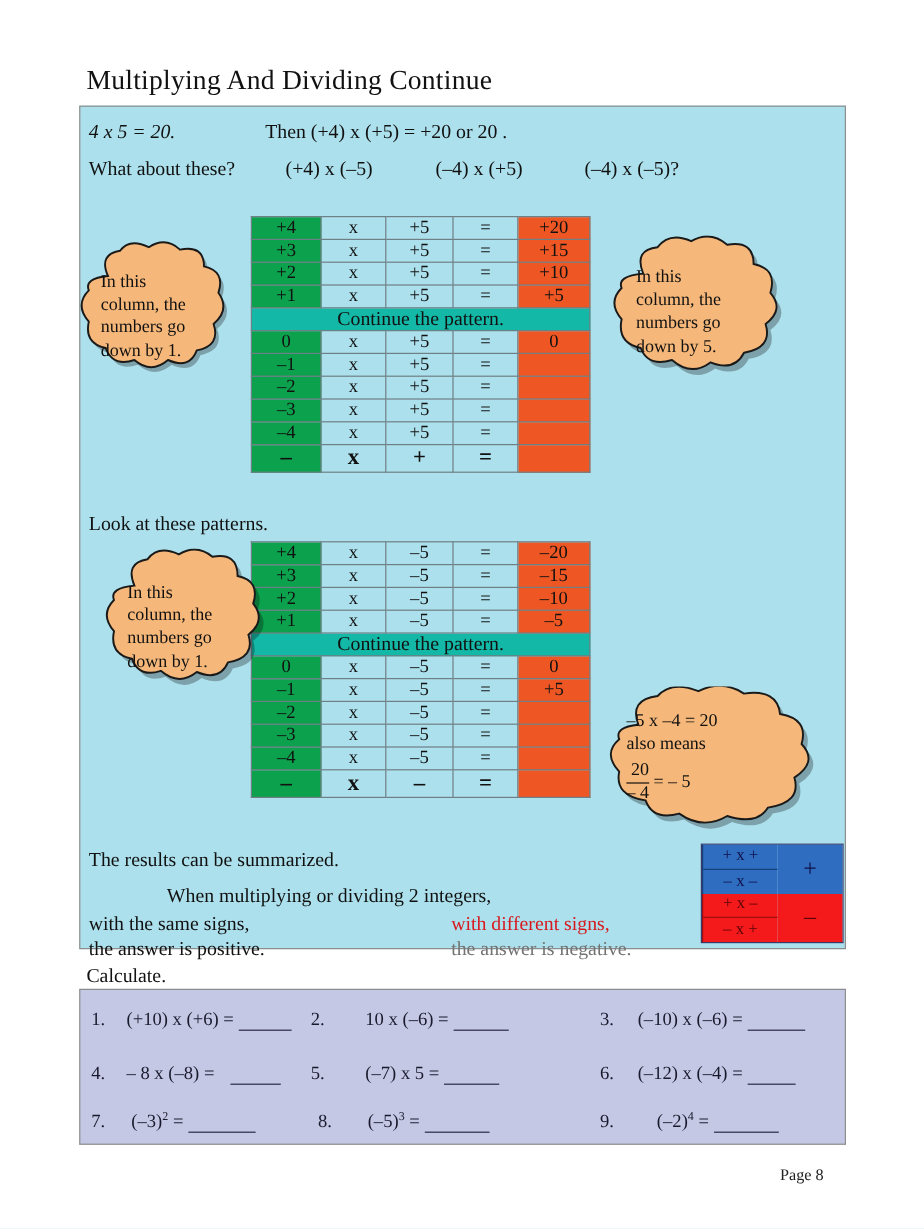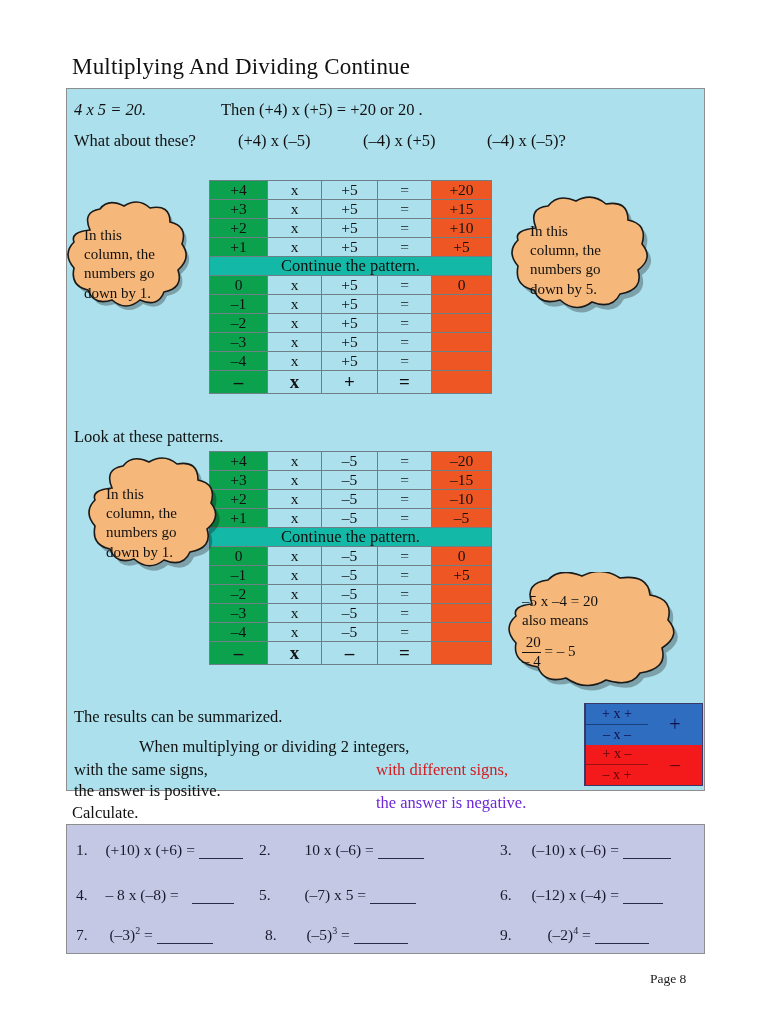--- a/index.html
+++ b/index.html
@@ -36,21 +36,21 @@
   .i2b{left:238px;top:131px;}
   .i2c{left:363px;top:131px;}
   .i2d{left:487px;top:131px;}
   .i3{left:74px;top:159px;}
   .i4{left:74px;top:427px;}
   .i5{left:74px;top:707px;}
   .i6{left:139px;top:737px;}
   .i7{left:74px;top:760px;}
   .i8{left:74px;top:781px;}
   .i9{left:376px;top:760px;color:#d61a20;}
-  .i10{left:376px;top:781px;color:#6d28d9;margin-top:12px;}
+  .i10{left:376px;top:781px;color:#737373;}
 
   
   .ptable{
     position:absolute;
     border-collapse:collapse;
     table-layout:fixed;
     font-size:15.5px;
     background:#ace0ec;
   }
   .ptable td{

